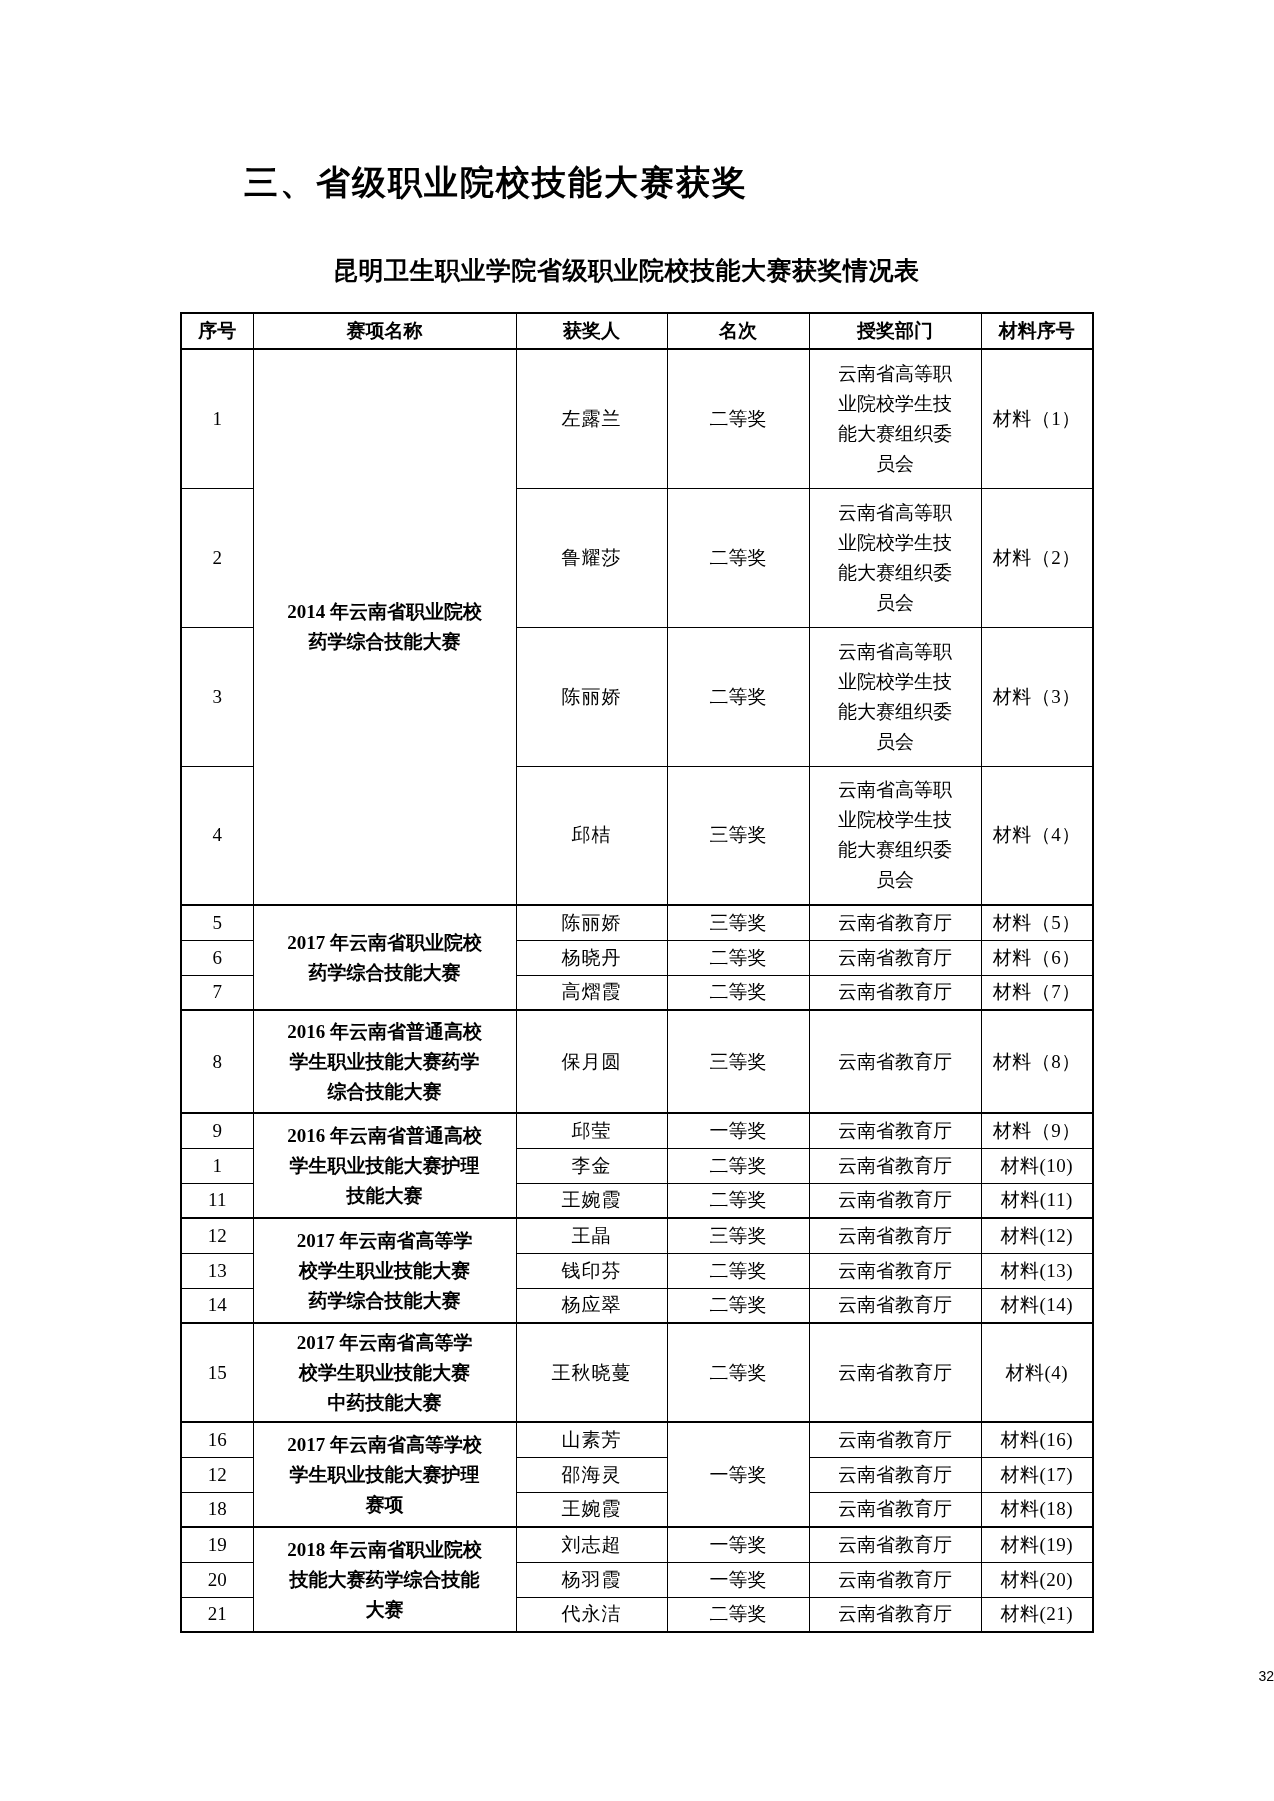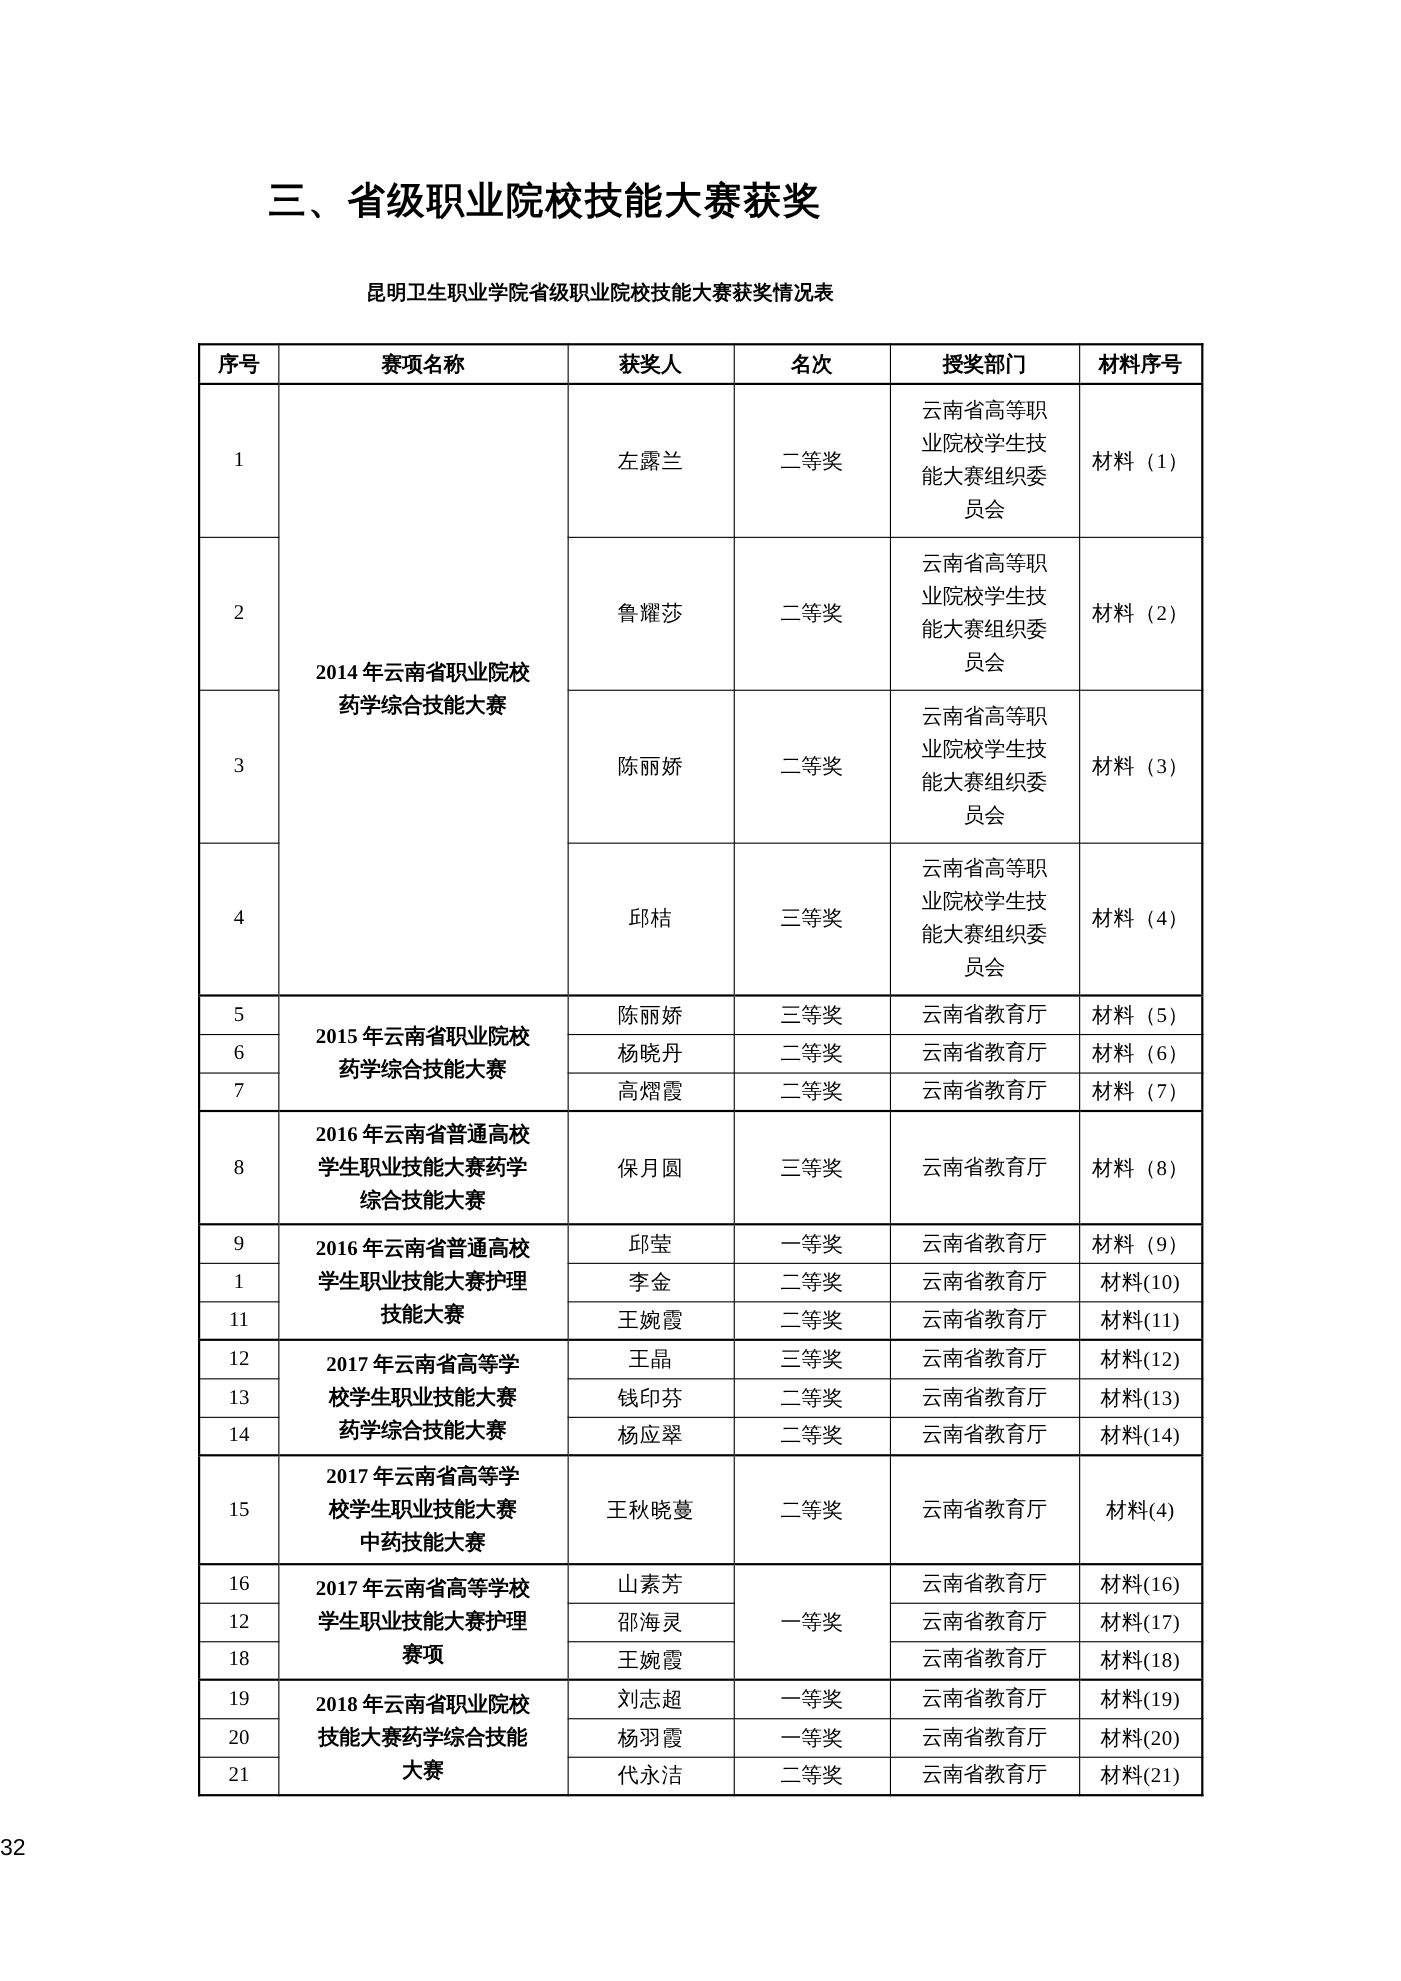--- a/index.html
+++ b/index.html
@@ -23,21 +23,21 @@
     font-weight: bold;
     font-family: "Liberation Sans", "DejaVu Sans", sans-serif;
     letter-spacing: 2px;
     white-space: nowrap;
     margin-left: 16px;
   }
   .table-caption {
     position: absolute;
     left: 333px;
     top: 254px;
-    font-size: 18px;
+    font-size: 25px;
     font-weight: bold;
     font-family: "Liberation Sans", "DejaVu Sans", sans-serif;
     letter-spacing: 0.5px;
     white-space: nowrap;
   }
   .table-wrap {
     position: absolute;
     left: 180px;
     top: 312px;
     width: 784px;
@@ -75,22 +75,22 @@
     white-space: pre-line;
     line-height: 30px;
   }
   td.winner-cell { letter-spacing: 1px; }
   td.material-cell { letter-spacing: 0.5px; }
   .page-number {
     position: absolute;
     left: 0;
     right: 0;
     top: 1668px;
-    text-align: left;
-    font-size: 21px;
+    text-align: right;
+    font-size: 14px;
     font-family: "Liberation Sans", "DejaVu Sans", sans-serif;
   }
 </style>
 </head>
 <body>
 
 <div class="section-title">三、省级职业院校技能大赛获奖</div>
 
 <div class="table-caption">昆明卫生职业学院省级职业院校技能大赛获奖情况表</div>
 
@@ -152,21 +152,21 @@
           <td class="winner-cell">邱桔</td>
           <td>三等奖</td>
           <td class="dept-cell">云南省高等职
 业院校学生技
 能大赛组织委
 员会</td>
           <td class="material-cell">材料（4）</td>
         </tr>
         <tr class="r-short group-start">
           <td>5</td>
-          <td class="name-cell" rowspan="3">2015 年云南省职业院校
+          <td class="name-cell" rowspan="3">2017 年云南省职业院校
 药学综合技能大赛</td>
           <td class="winner-cell">陈丽娇</td>
           <td>三等奖</td>
           <td class="dept-cell">云南省教育厅</td>
           <td class="material-cell">材料（5）</td>
         </tr>
         <tr class="r-short">
           <td>6</td>
           <td class="winner-cell">杨晓丹</td>
           <td>二等奖</td>

